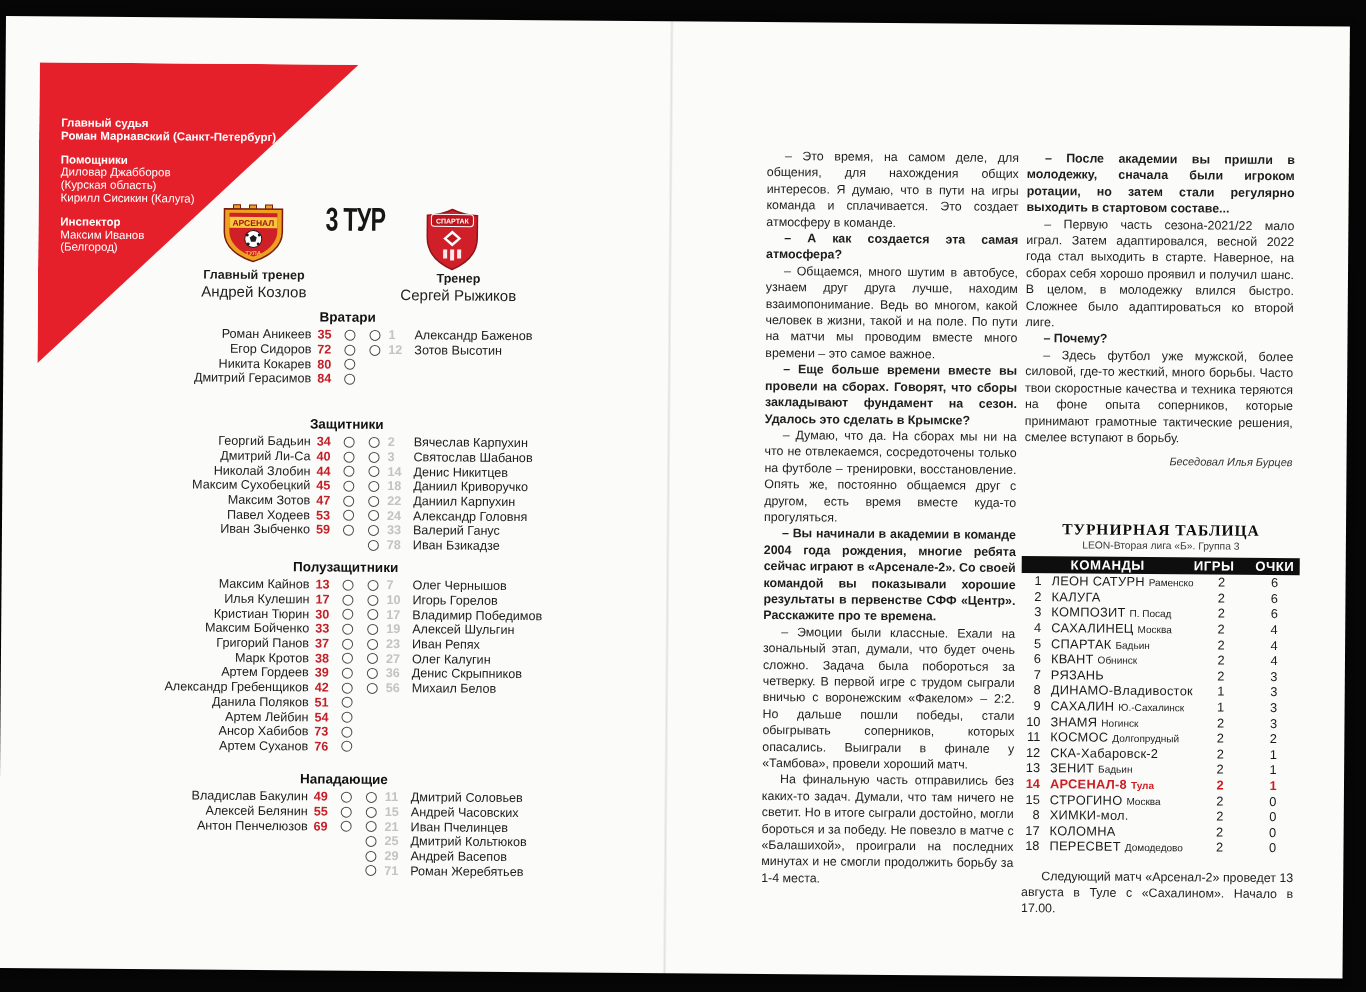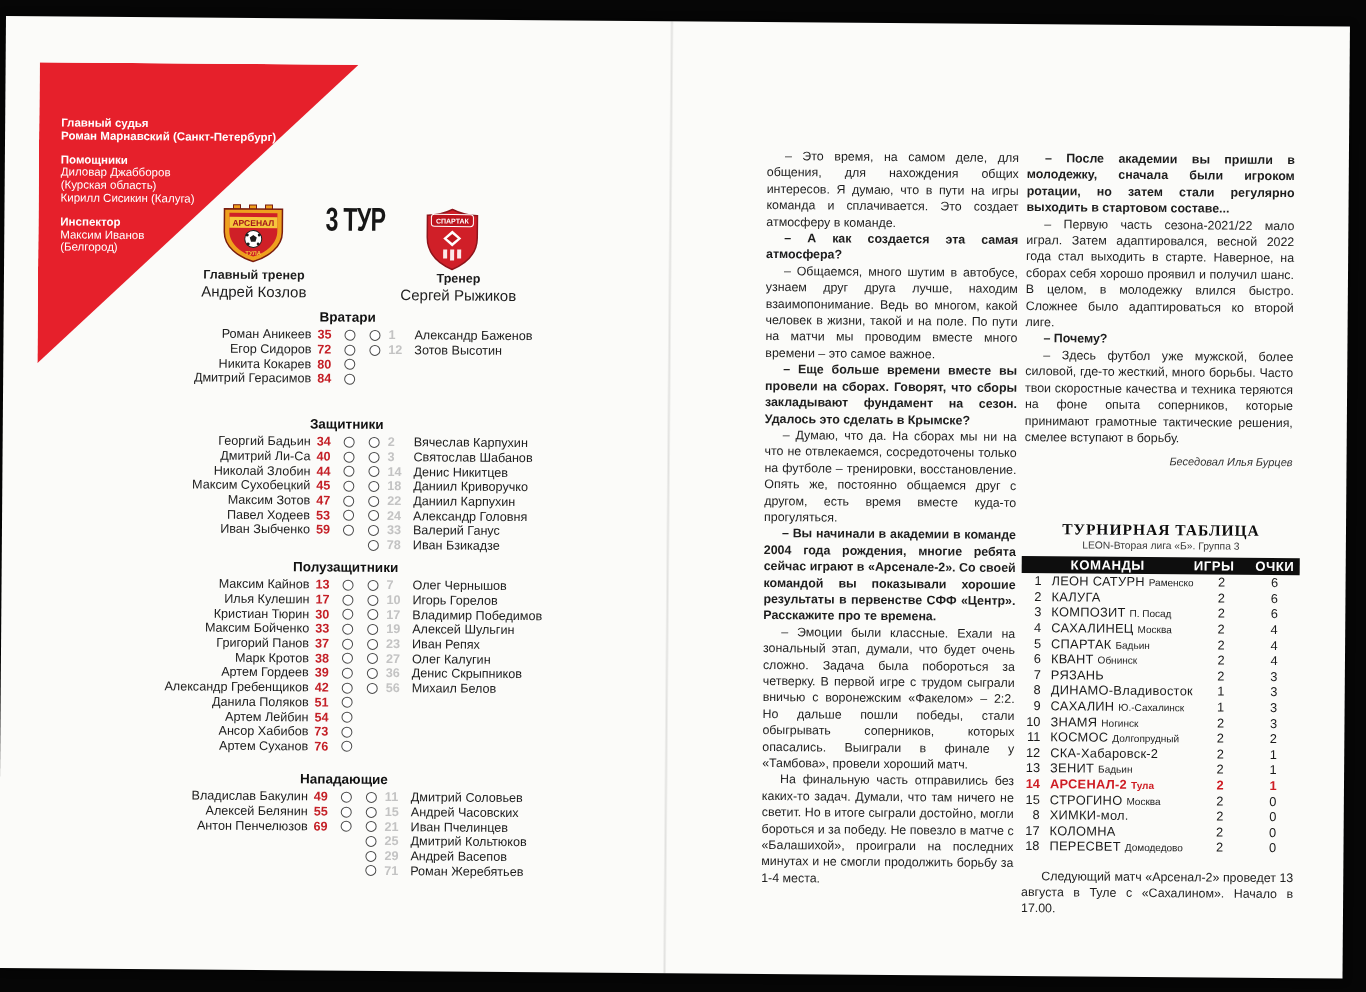--- a/index.html
+++ b/index.html
@@ -526,21 +526,21 @@
           <span class="points">1</span>
         </div>
         <div class="trow">
           <span class="pos">13</span>
           <span class="tname"><span class="team">ЗЕНИТ</span><span class="city">Бадьин</span></span>
           <span class="games">2</span>
           <span class="points">1</span>
         </div>
         <div class="trow hl">
           <span class="pos">14</span>
-          <span class="tname"><span class="team">АРСЕНАЛ-2</span><span class="city">Тула</span></span>
+          <span class="tname"><span class="team">АРСЕНАЛ-8</span><span class="city">Тула</span></span>
           <span class="games">2</span>
           <span class="points">1</span>
         </div>
         <div class="trow">
           <span class="pos">15</span>
           <span class="tname"><span class="team">СТРОГИНО</span><span class="city">Москва</span></span>
           <span class="games">2</span>
           <span class="points">0</span>
         </div>
         <div class="trow">

